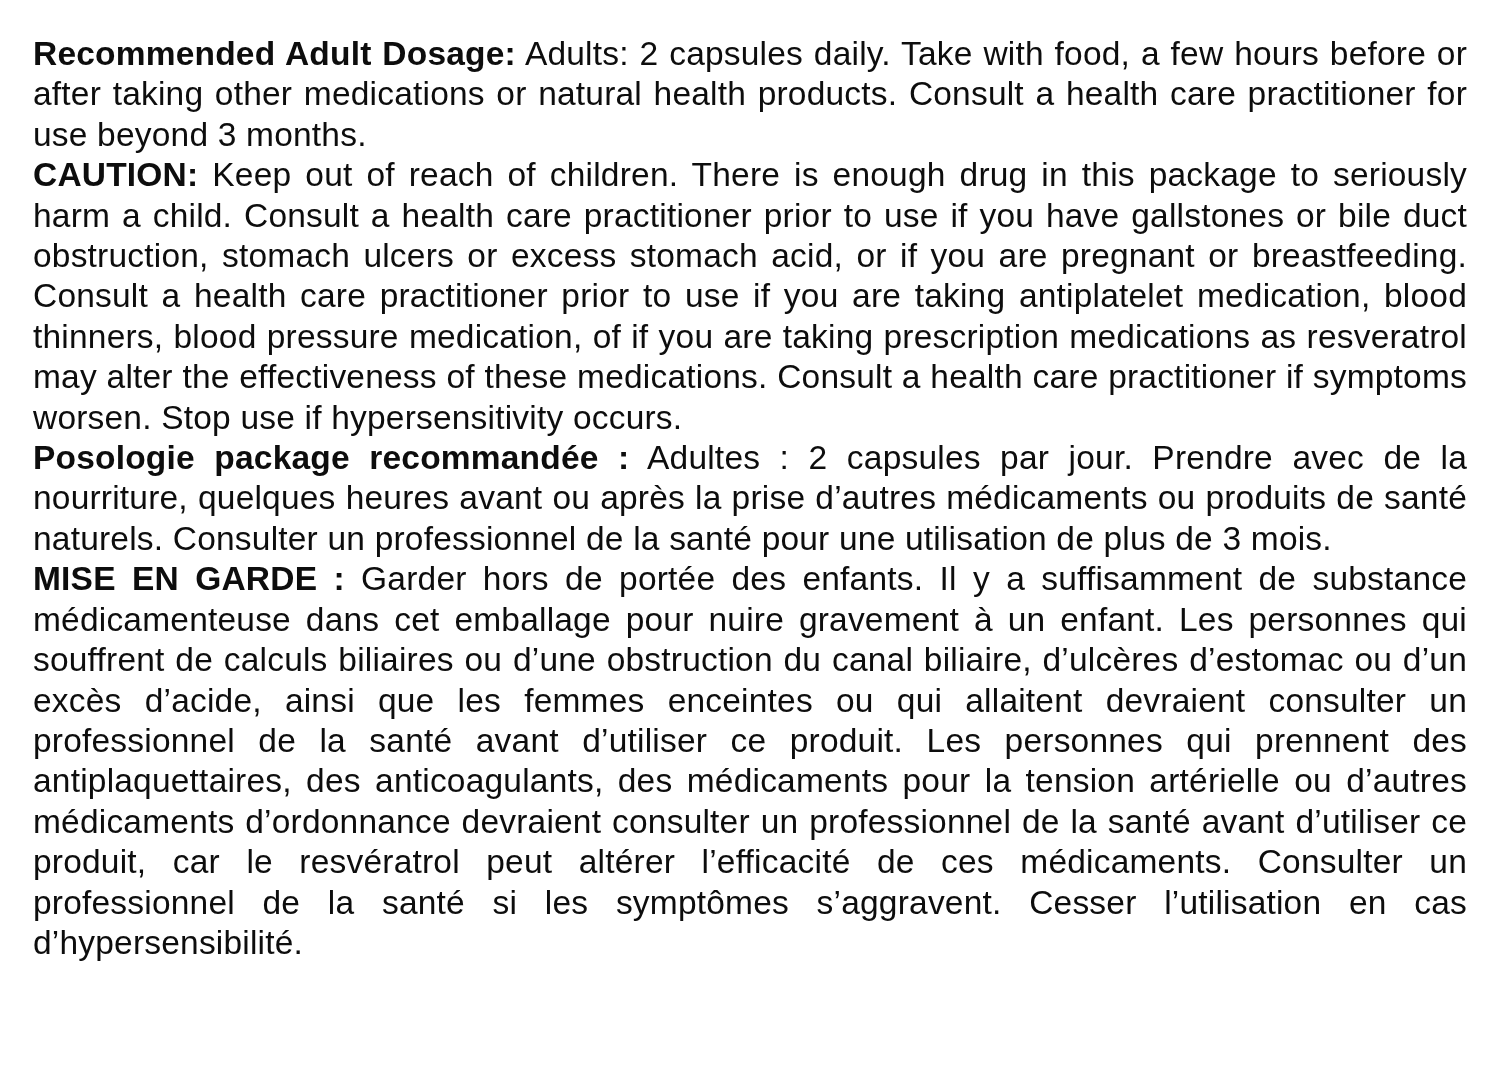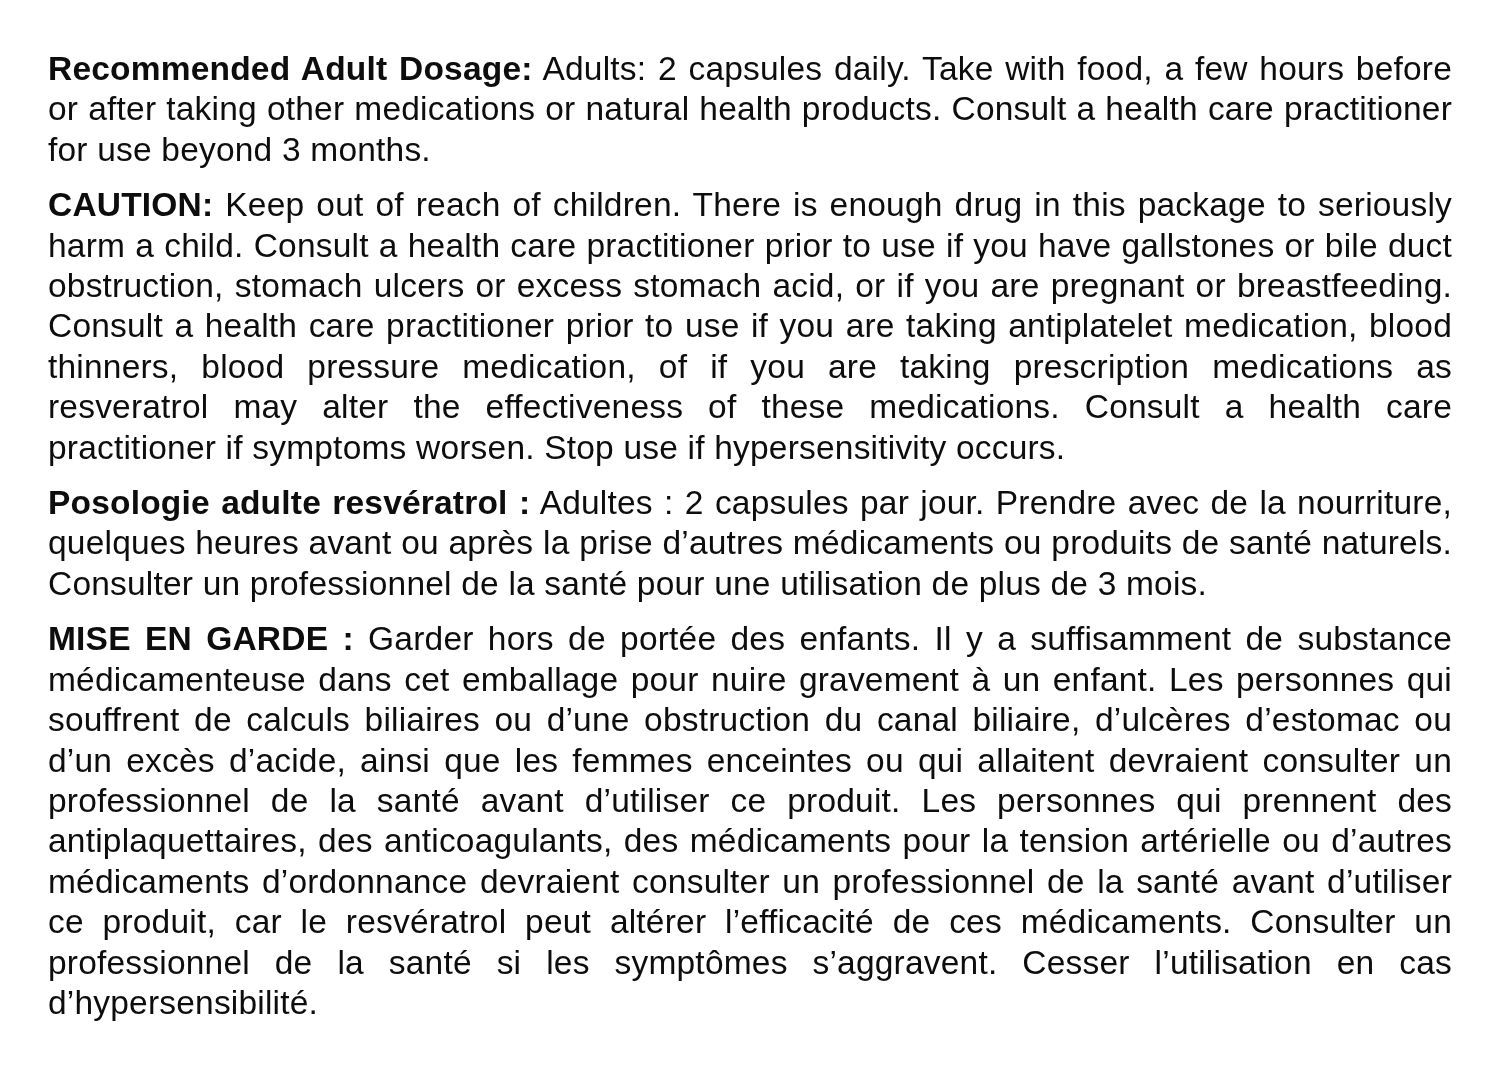--- a/index.html
+++ b/index.html
@@ -14,21 +14,21 @@
     background: #ffffff;
     color: #0d0d0d;
     padding: 34px 33px 30px 33px;
     font-family: "Liberation Sans", "DejaVu Sans", sans-serif;
     font-size: 33.5px;
     line-height: 40.4px;
     letter-spacing: 0.2px;
     overflow: hidden;
   }
   .para {
-    margin: 15px;
+    margin: 0;
     text-align: justify;
     text-justify: inter-word;
   }
   .lead {
     font-weight: 700;
   }
 </style>
 </head>
 <body>
 
@@ -36,20 +36,20 @@
 
   <p class="para">
     <span class="lead">Recommended Adult Dosage:</span><span> Adults: 2 capsules daily. Take with food, a few hours before or after taking other medications or natural health products. Consult a health care practitioner for use beyond 3 months.</span>
   </p>
 
   <p class="para">
     <span class="lead">CAUTION:</span><span> Keep out of reach of children. There is enough drug in this package to seriously harm a child. Consult a health care practitioner prior to use if you have gallstones or bile duct obstruction, stomach ulcers or excess stomach acid, or if you are pregnant or breastfeeding. Consult a health care practitioner prior to use if you are taking antiplatelet medication, blood thinners, blood pressure medication, of if you are taking prescription medications as resveratrol may alter the effectiveness of these medications. Consult a health care practitioner if symptoms worsen. Stop use if hypersensitivity occurs.</span>
   </p>
 
   <p class="para">
-    <span class="lead">Posologie adulte resvératrol :</span><span> Adultes : 2 capsules par jour. Prendre avec de la nourriture, quelques heures avant ou après la prise d’autres médicaments ou produits de santé naturels. Consulter un professionnel de la santé pour une utilisation de plus de 3 mois.</span>
+    <span class="lead">Posologie package recommandée :</span><span> Adultes : 2 capsules par jour. Prendre avec de la nourriture, quelques heures avant ou après la prise d’autres médicaments ou produits de santé naturels. Consulter un professionnel de la santé pour une utilisation de plus de 3 mois.</span>
   </p>
 
   <p class="para">
     <span class="lead">MISE EN GARDE :</span><span> Garder hors de portée des enfants. Il y a suffisamment de substance médicamenteuse dans cet emballage pour nuire gravement à un enfant. Les personnes qui souffrent de calculs biliaires ou d’une obstruction du canal biliaire, d’ulcères d’estomac ou d’un excès d’acide, ainsi que les femmes enceintes ou qui allaitent devraient consulter un professionnel de la santé avant d’utiliser ce produit. Les personnes qui prennent des antiplaquettaires, des anticoagulants, des médicaments pour la tension artérielle ou d’autres médicaments d’ordonnance devraient consulter un professionnel de la santé avant d’utiliser ce produit, car le resvératrol peut altérer l’efficacité de ces médicaments. Consulter un professionnel de la santé si les symptômes s’aggravent. Cesser l’utilisation en cas d’hypersensibilité.</span>
   </p>
 
 </div>
 
 </body></html>

